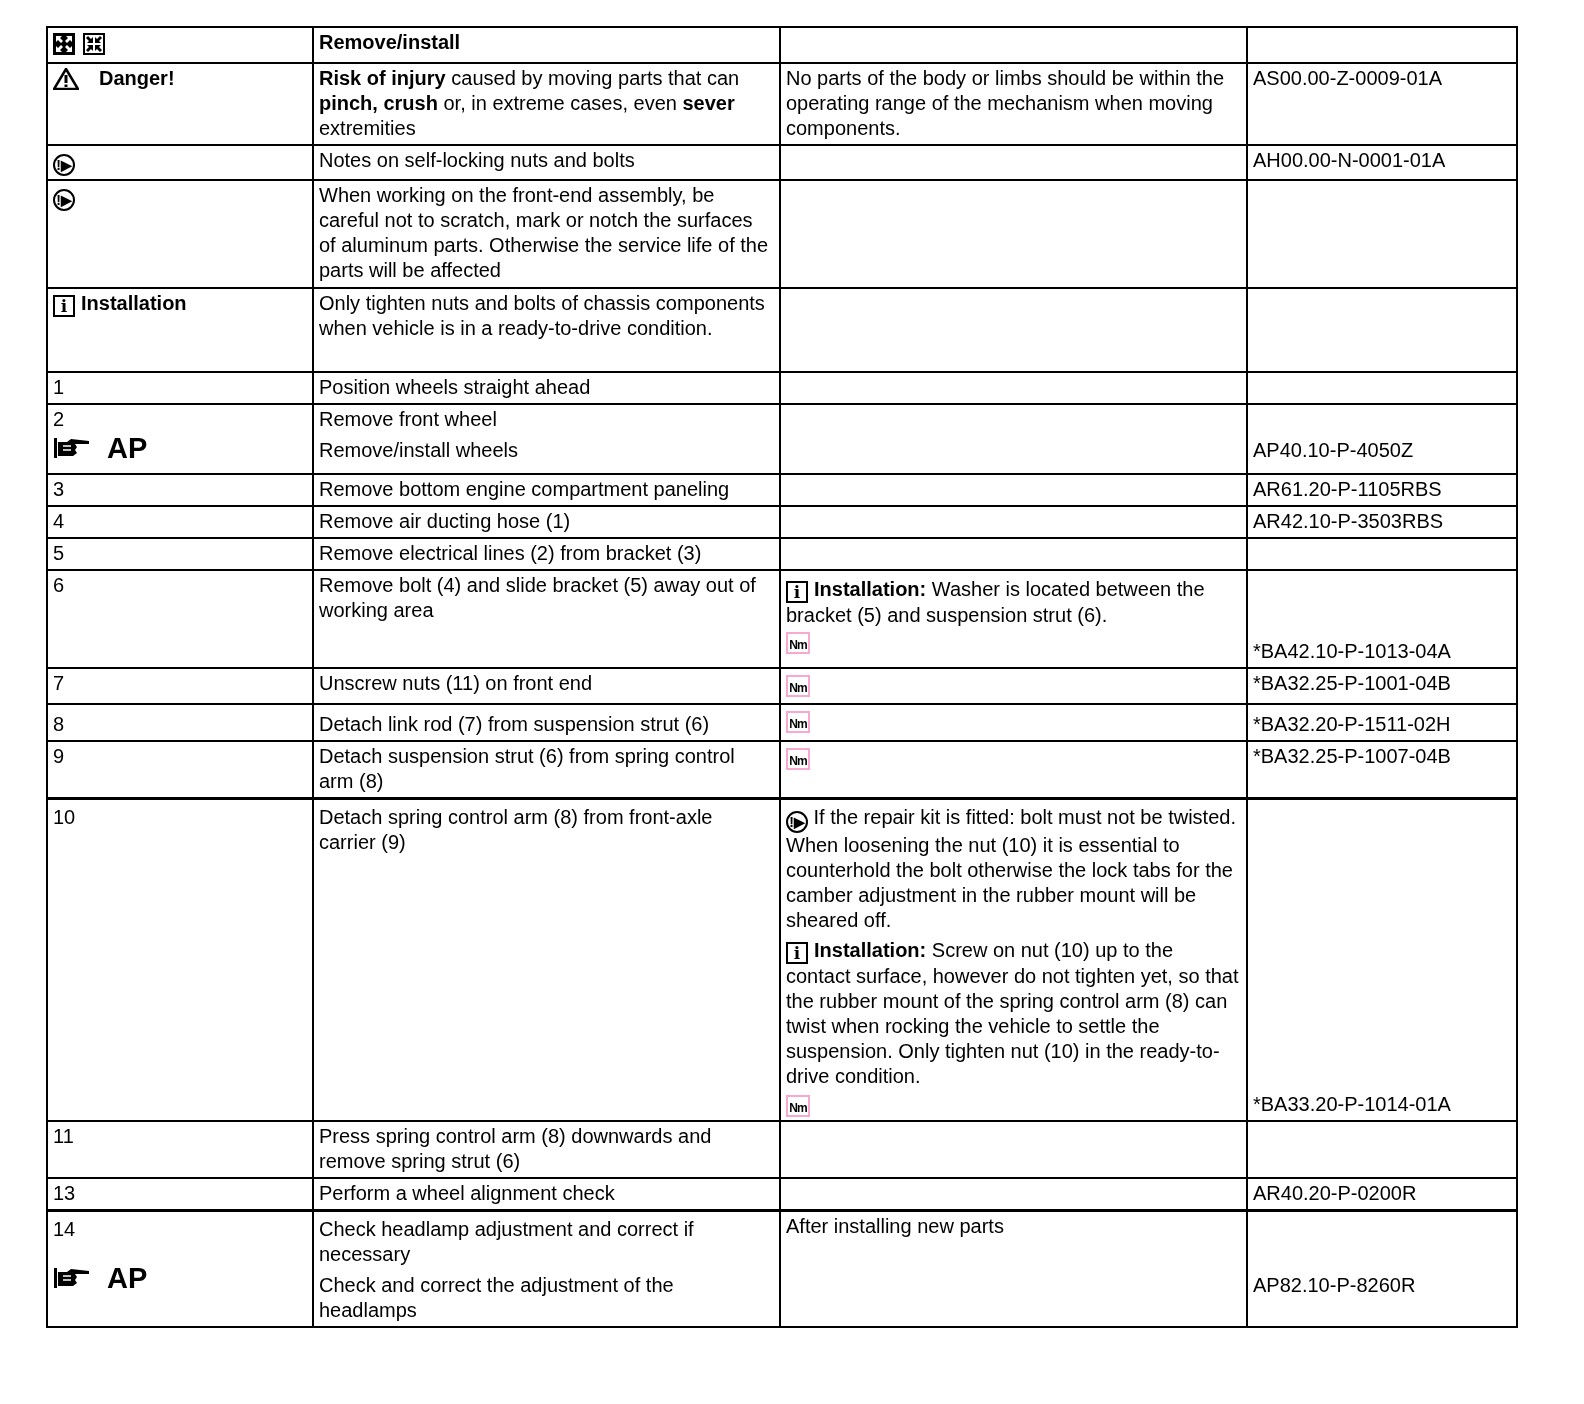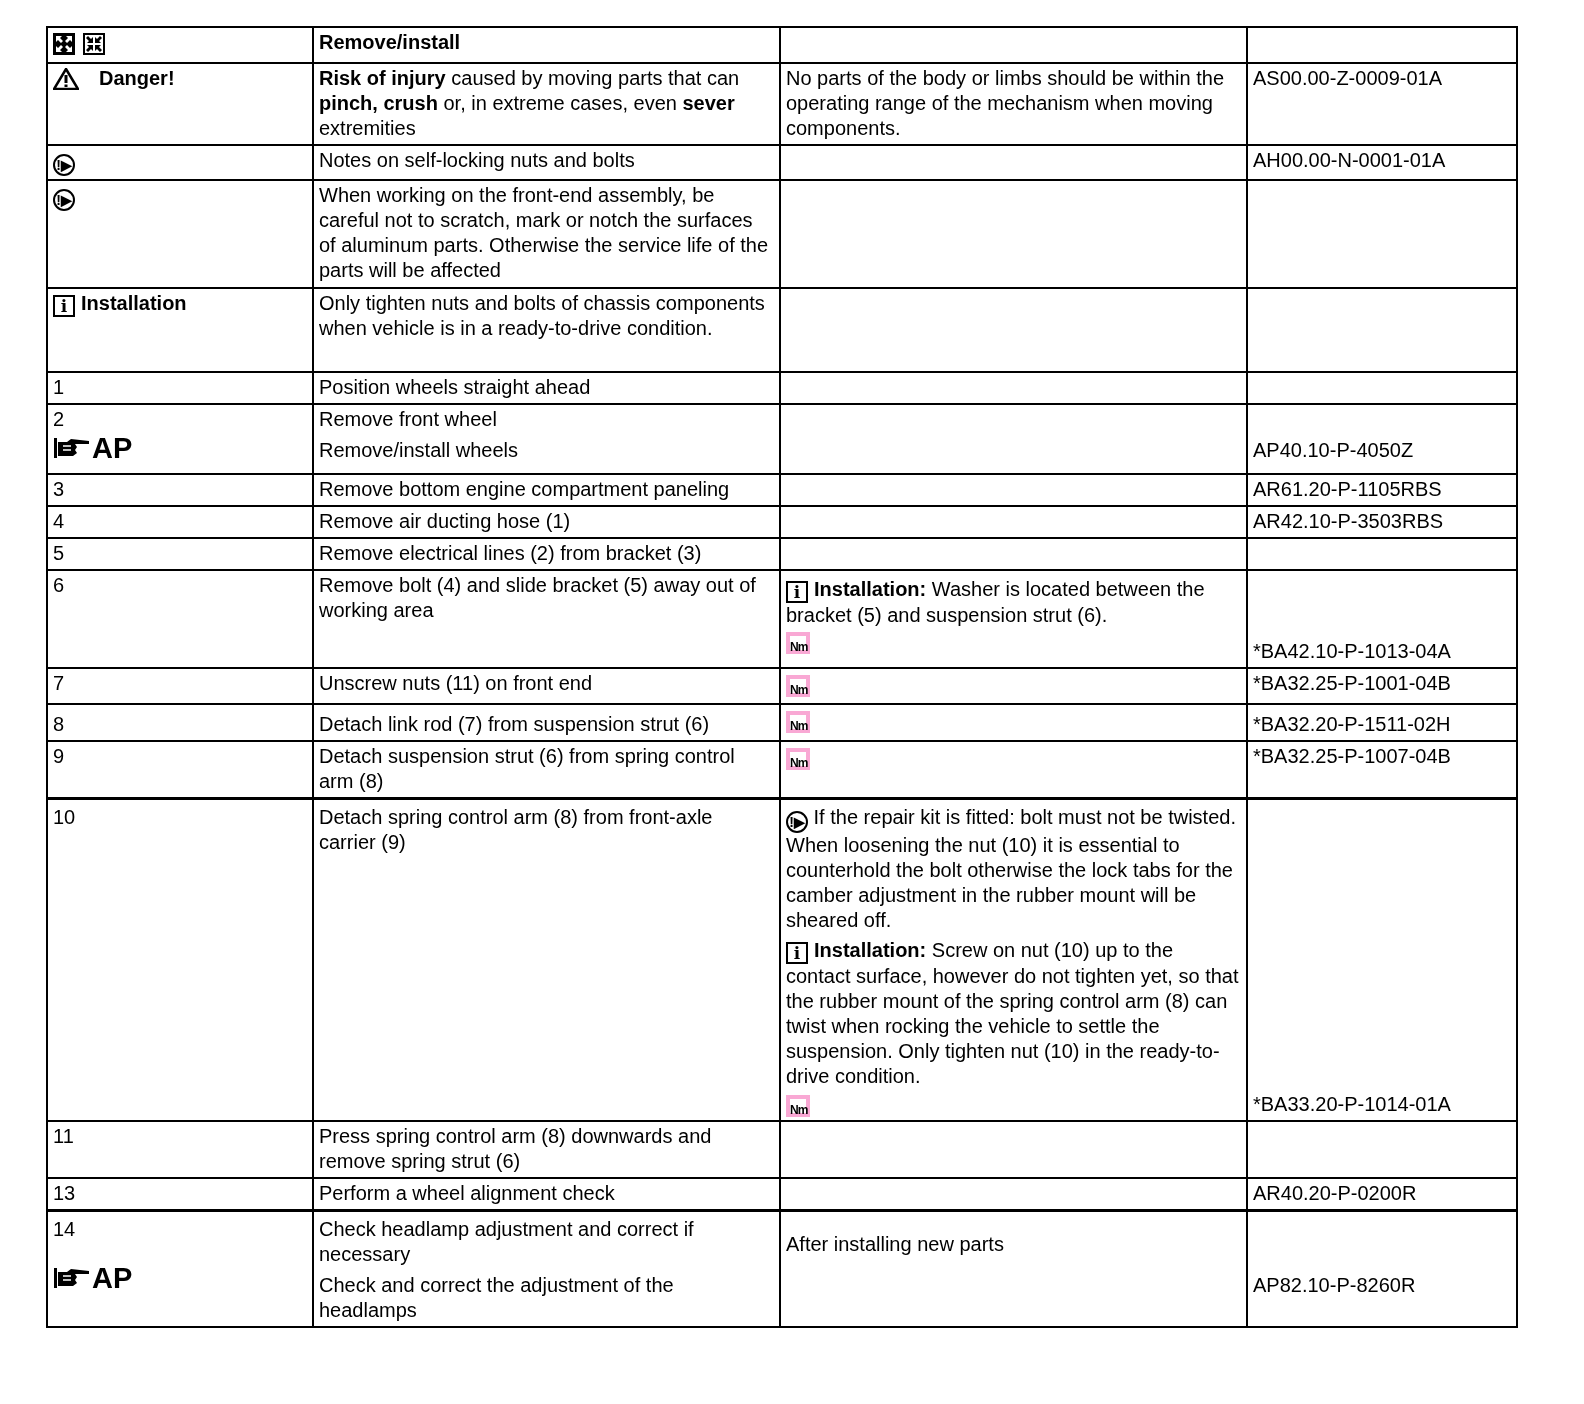--- a/index.html
+++ b/index.html
@@ -6,24 +6,24 @@
   body { width: 1584px; height: 1404px; position: relative; font-family: "Liberation Sans", sans-serif; color: #000; }
   #doc { position: absolute; left: 46px; top: 26px; width: 1470px; }
   table { border-collapse: collapse; width: 1470px; table-layout: fixed; }
   td { border: 2px solid #000; vertical-align: top; padding: 2px 5px 3px 5px; font-size: 20px; line-height: 25px; }
   col.c1 { width: 266px; } col.c2 { width: 467px; } col.c3 { width: 467px; } col.c4 { width: 270px; }
   .b { font-weight: bold; }
   .thick-top td { border-top-width: 3px; }
   .label { font-weight: bold; }
   .sub { margin-top: 6px; }
   .spacer-line { height: 25px; }
-  .nm { display:inline-block; width: 24px; height: 22px; border: 4px solid #f9a8d4; font-size: 12px; line-height: 22px; font-weight: bold; text-align: center; box-sizing: border-box; letter-spacing: -1px; vertical-align: middle; margin-top:2px;}
+  .nm { display:inline-block; width: 24px; height: 22px; border: 2px solid #f9a8d4; font-size: 12px; line-height: 22px; font-weight: bold; text-align: center; box-sizing: border-box; letter-spacing: -1px; vertical-align: middle; margin-top:2px;}
   .info-box { display:inline-block; width:22px; height:22px; border:2px solid #000; box-sizing:border-box; text-align:center; font-family:"DejaVu Serif", serif; font-weight:bold; font-size:17px; line-height:18px; vertical-align: -2px; margin-right: 6px;}
   .note-circle { display:inline-block; width:22px; height:22px; border:2px solid #000; border-radius:50%; box-sizing:border-box; text-align:center; font-size:14px; line-height:18px; font-weight:bold; vertical-align: -3px;}
-  .ap { font-weight: bold; font-size: 29px; line-height: 32px; display:inline-flex; align-items:center; gap: 1px; }
+  .ap { font-weight: bold; font-size: 29px; line-height: 32px; display:inline-flex; align-items:center; gap: 16px; }
   .hand { display:inline-block; vertical-align: middle; }
   .expand { display:inline-block; width: 22px; height: 22px; border:2px solid #000; box-sizing:border-box; background:#000; margin-right: 8px; vertical-align: middle; position: relative; }
   .collapse { display:inline-block; width: 22px; height: 22px; border:2px solid #000; box-sizing:border-box; background:#fff; vertical-align: middle; position: relative; }
   .danger { font-weight:bold; font-size: 20px; display:inline-flex; align-items:center; gap: 20px; }
 </style>
 </head>
 <body>
 
 <div id="doc">
 <table>
@@ -206,21 +206,21 @@
                 <path d="M5 6 L14 6 L18 3 L36 5 L36 8 L22 8 L24 11 L22 14 L24 17 L20 20 L5 20 Z" fill="#000"></path>
                 <path d="M10 10 L18 10 M10 14 L18 14" stroke="#fff" stroke-width="1.5"></path>
               </svg>
               <span>AP</span>
       </div>
     </td>
     <td style="padding-top:5px;">
       <div>Check headlamp adjustment and correct if necessary</div>
       <div class="sub">Check and correct the adjustment of the headlamps</div>
     </td>
-    <td style="padding-top:20px;">After installing new parts</td>
+    <td style="padding-top:2px;">After installing new parts</td>
     <td style="padding-top:5px;">
             <div class="spacer-line"></div>
             <div class="spacer-line" style="height:31px;"></div>
             <div>AP82.10-P-8260R</div>
           </td>
   </tr>
 </tbody>
     </table>
 </div>
 

